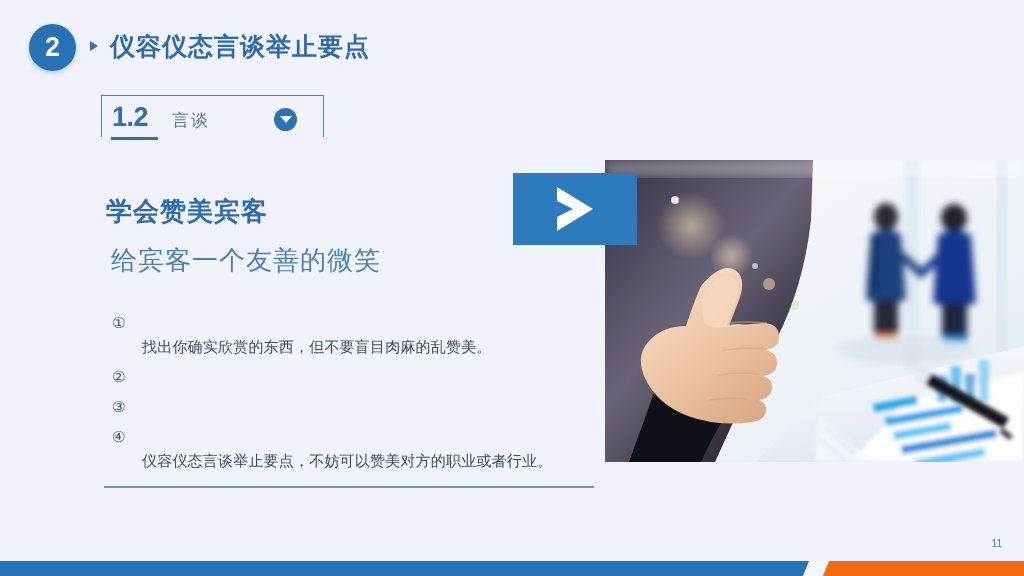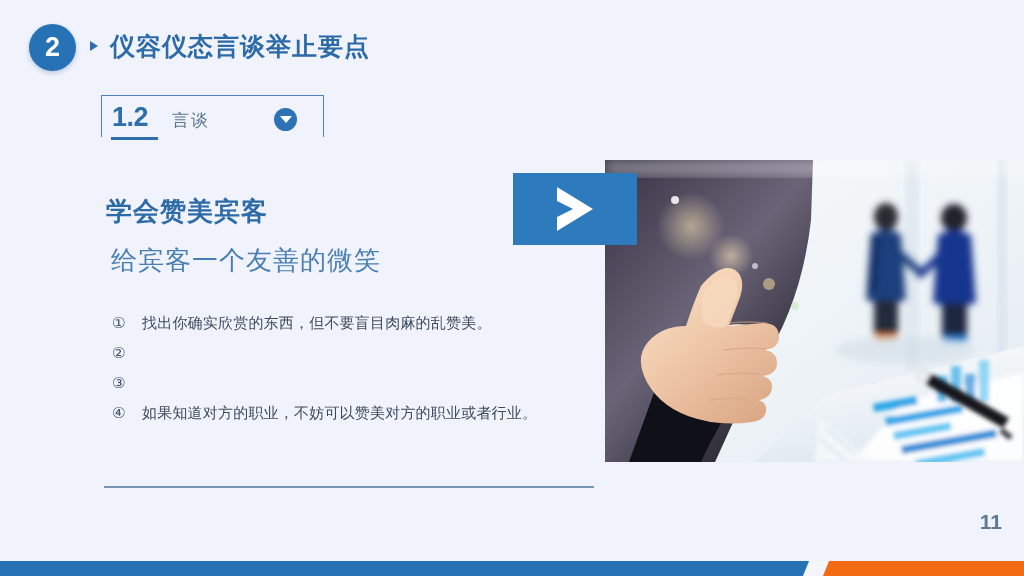--- a/index.html
+++ b/index.html
@@ -160,20 +160,21 @@
     width: 30px;
     font-size: 15px;
     color: #44546a;
     line-height: 25px;
   }
   .bullet-text {
     font-size: 15px;
     color: #3e4b5c;
     line-height: 25px;
     letter-spacing: 0.2px;
+    margin-top: 24px;
   }
   .bullet-text .cont {
     display: block;
   }
 
   .divider-line {
     position: absolute;
     left: 104px;
     top: 486px;
     width: 490px;
@@ -203,24 +204,24 @@
     display: flex;
     align-items: center;
     justify-content: center;
   }
   .arrow-badge svg { display: block; }
 
   
   .page-number {
     position: absolute;
     right: 22px;
-    top: 510px;
-    font-size: 21px;
+    top: 538px;
+    font-size: 10px;
     color: #5d7996;
-    font-weight: bold;
+    font-weight: normal;
   }
   .footer-bar-blue {
     position: absolute;
     left: 0;
     bottom: 0;
     width: 824px;
     height: 15px;
     background: #2771b5;
   }
   .footer-bar-orange {
@@ -270,21 +271,21 @@
       <div class="bullet-text">找出你确实欣赏的东西，但不要盲目肉麻的乱赞美。</div>
     </div>
     <div class="bullet">
       <div class="bullet-marker">②</div>
     </div>
     <div class="bullet">
       <div class="bullet-marker">③</div>
     </div>
     <div class="bullet">
       <div class="bullet-marker">④</div>
-      <div class="bullet-text">如果知道对方的职业，不妨可以赞美对方的职业或者行业。</div>
+      <div class="bullet-text">仪容仪态言谈举止要点，不妨可以赞美对方的职业或者行业。</div>
     </div>
   </div>
 
   <div class="divider-line"></div>
 
   <div class="photo">
     <svg width="419" height="302" viewBox="0 0 419 302" xmlns="http://www.w3.org/2000/svg">
       <defs>
         <linearGradient id="bgLight" x1="0" y1="0" x2="1" y2="1">
           <stop offset="0%" stop-color="#f7fafc"></stop>

